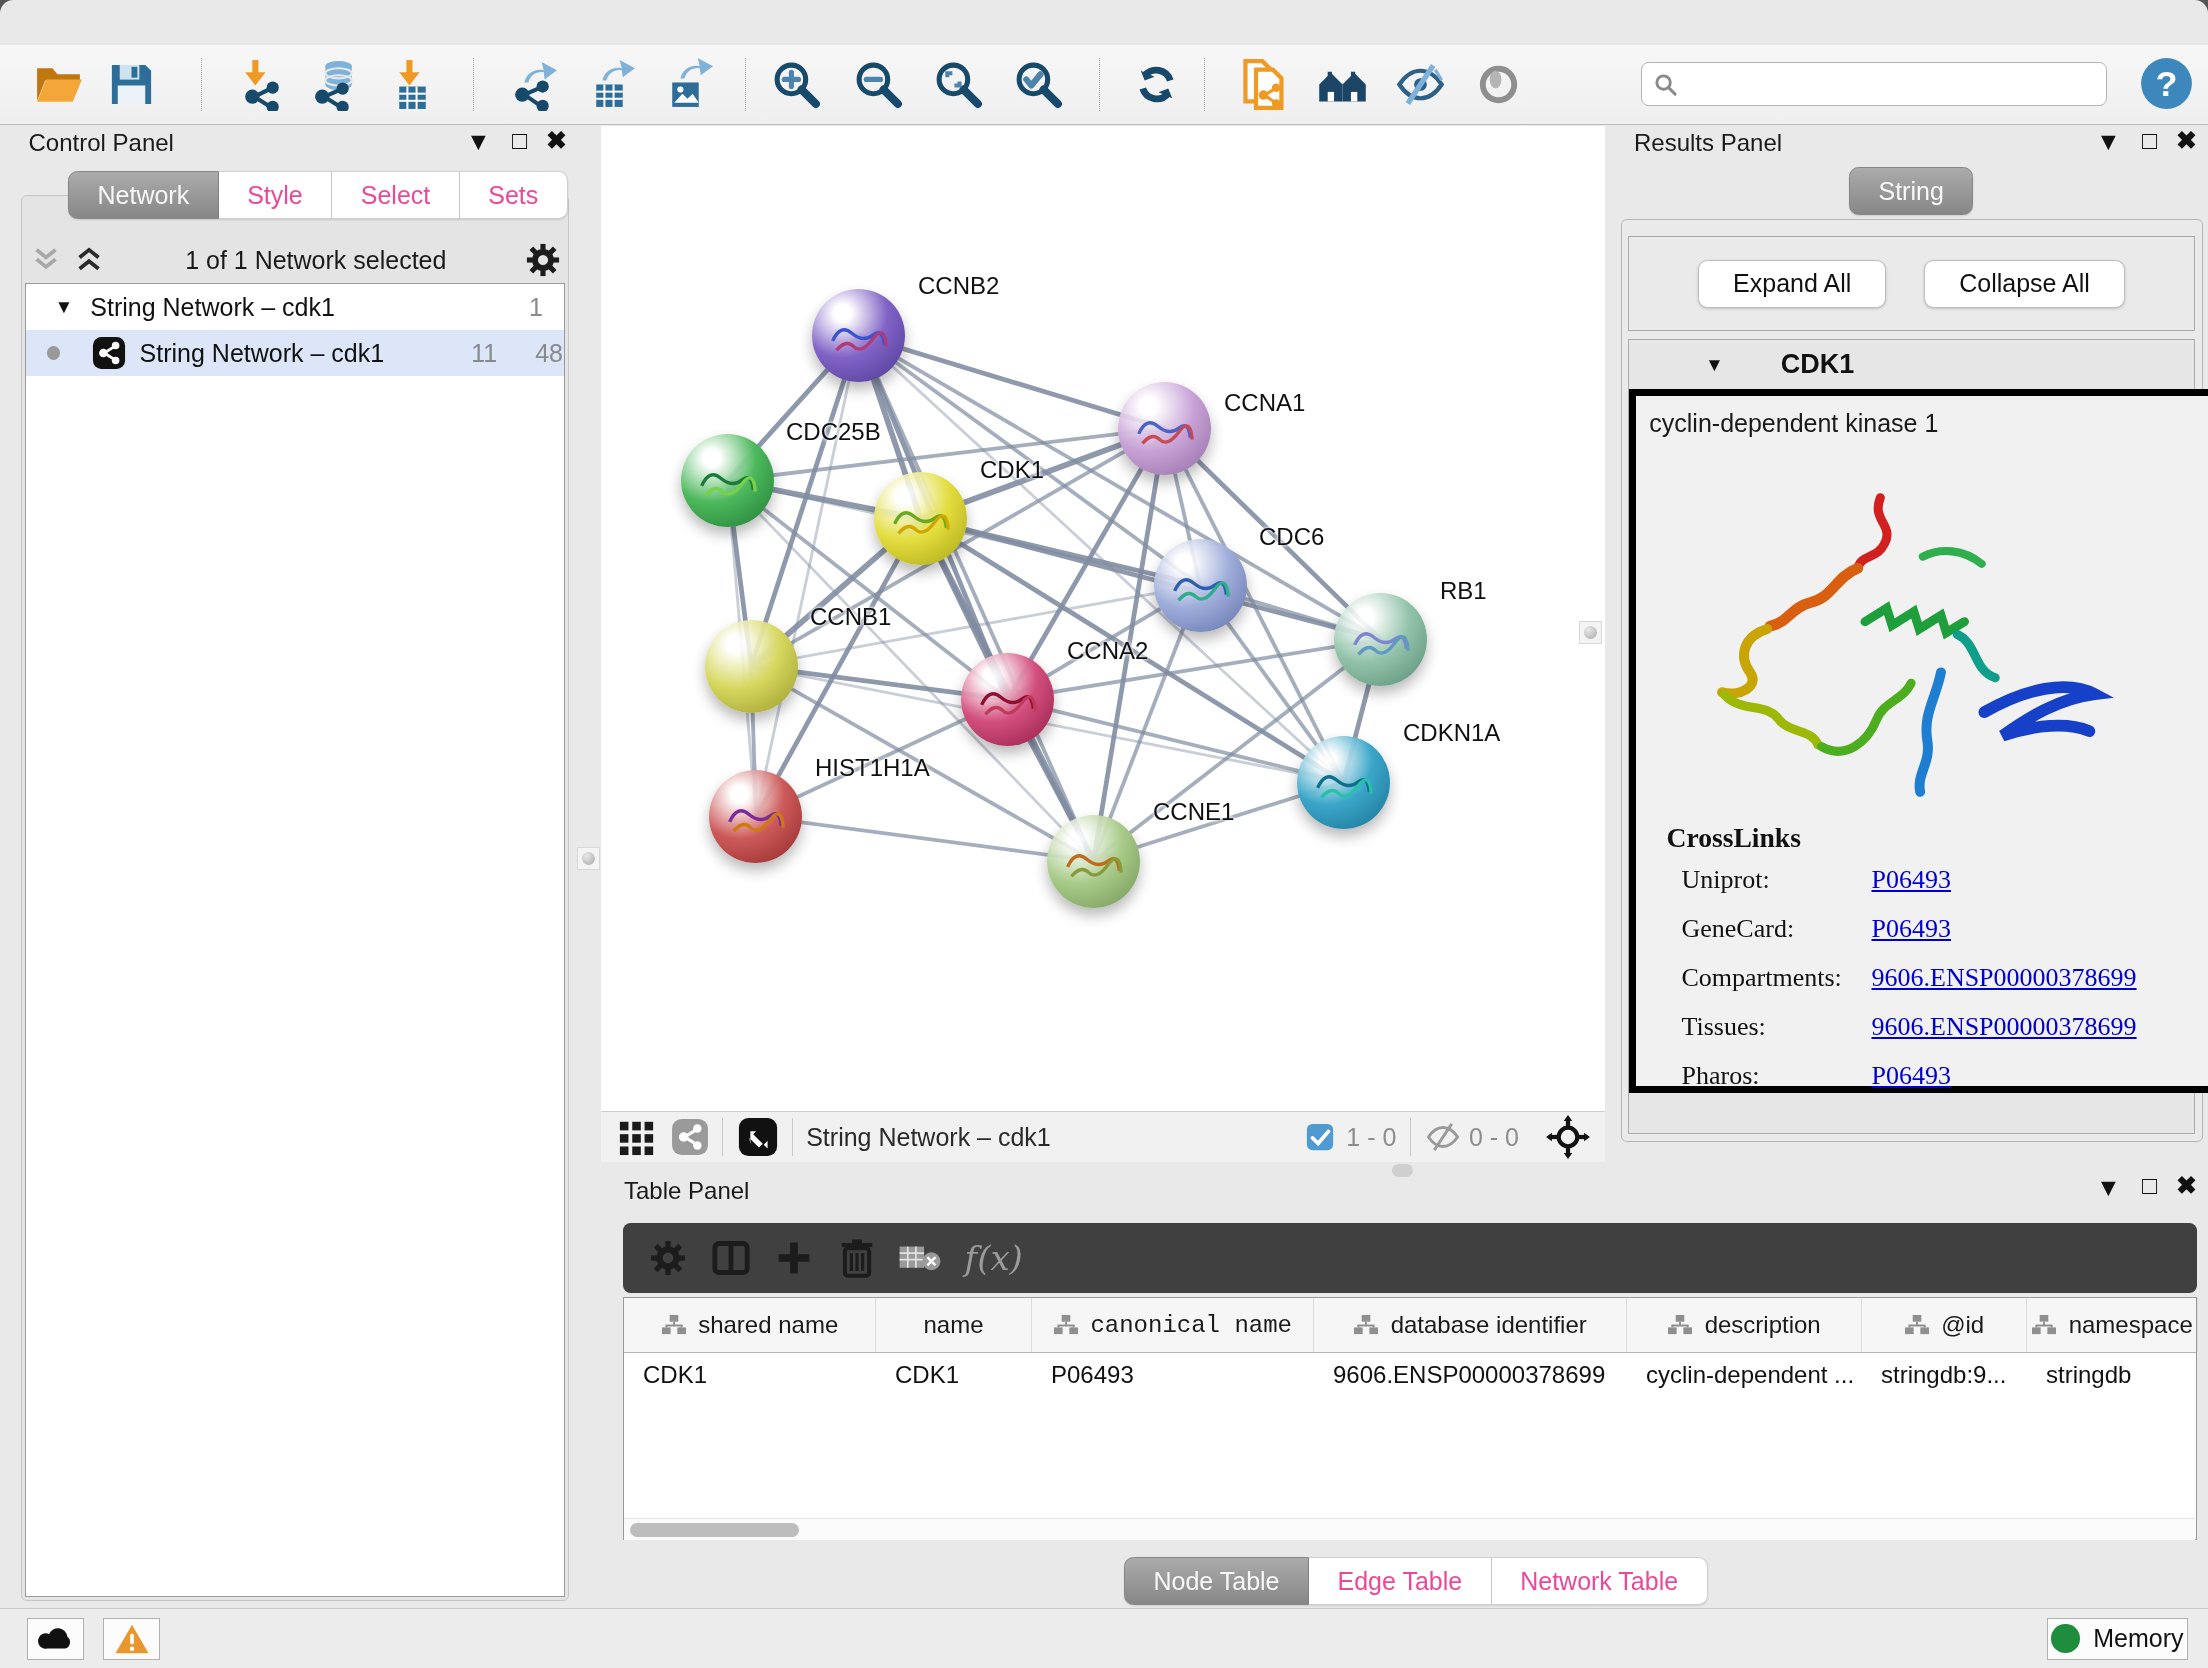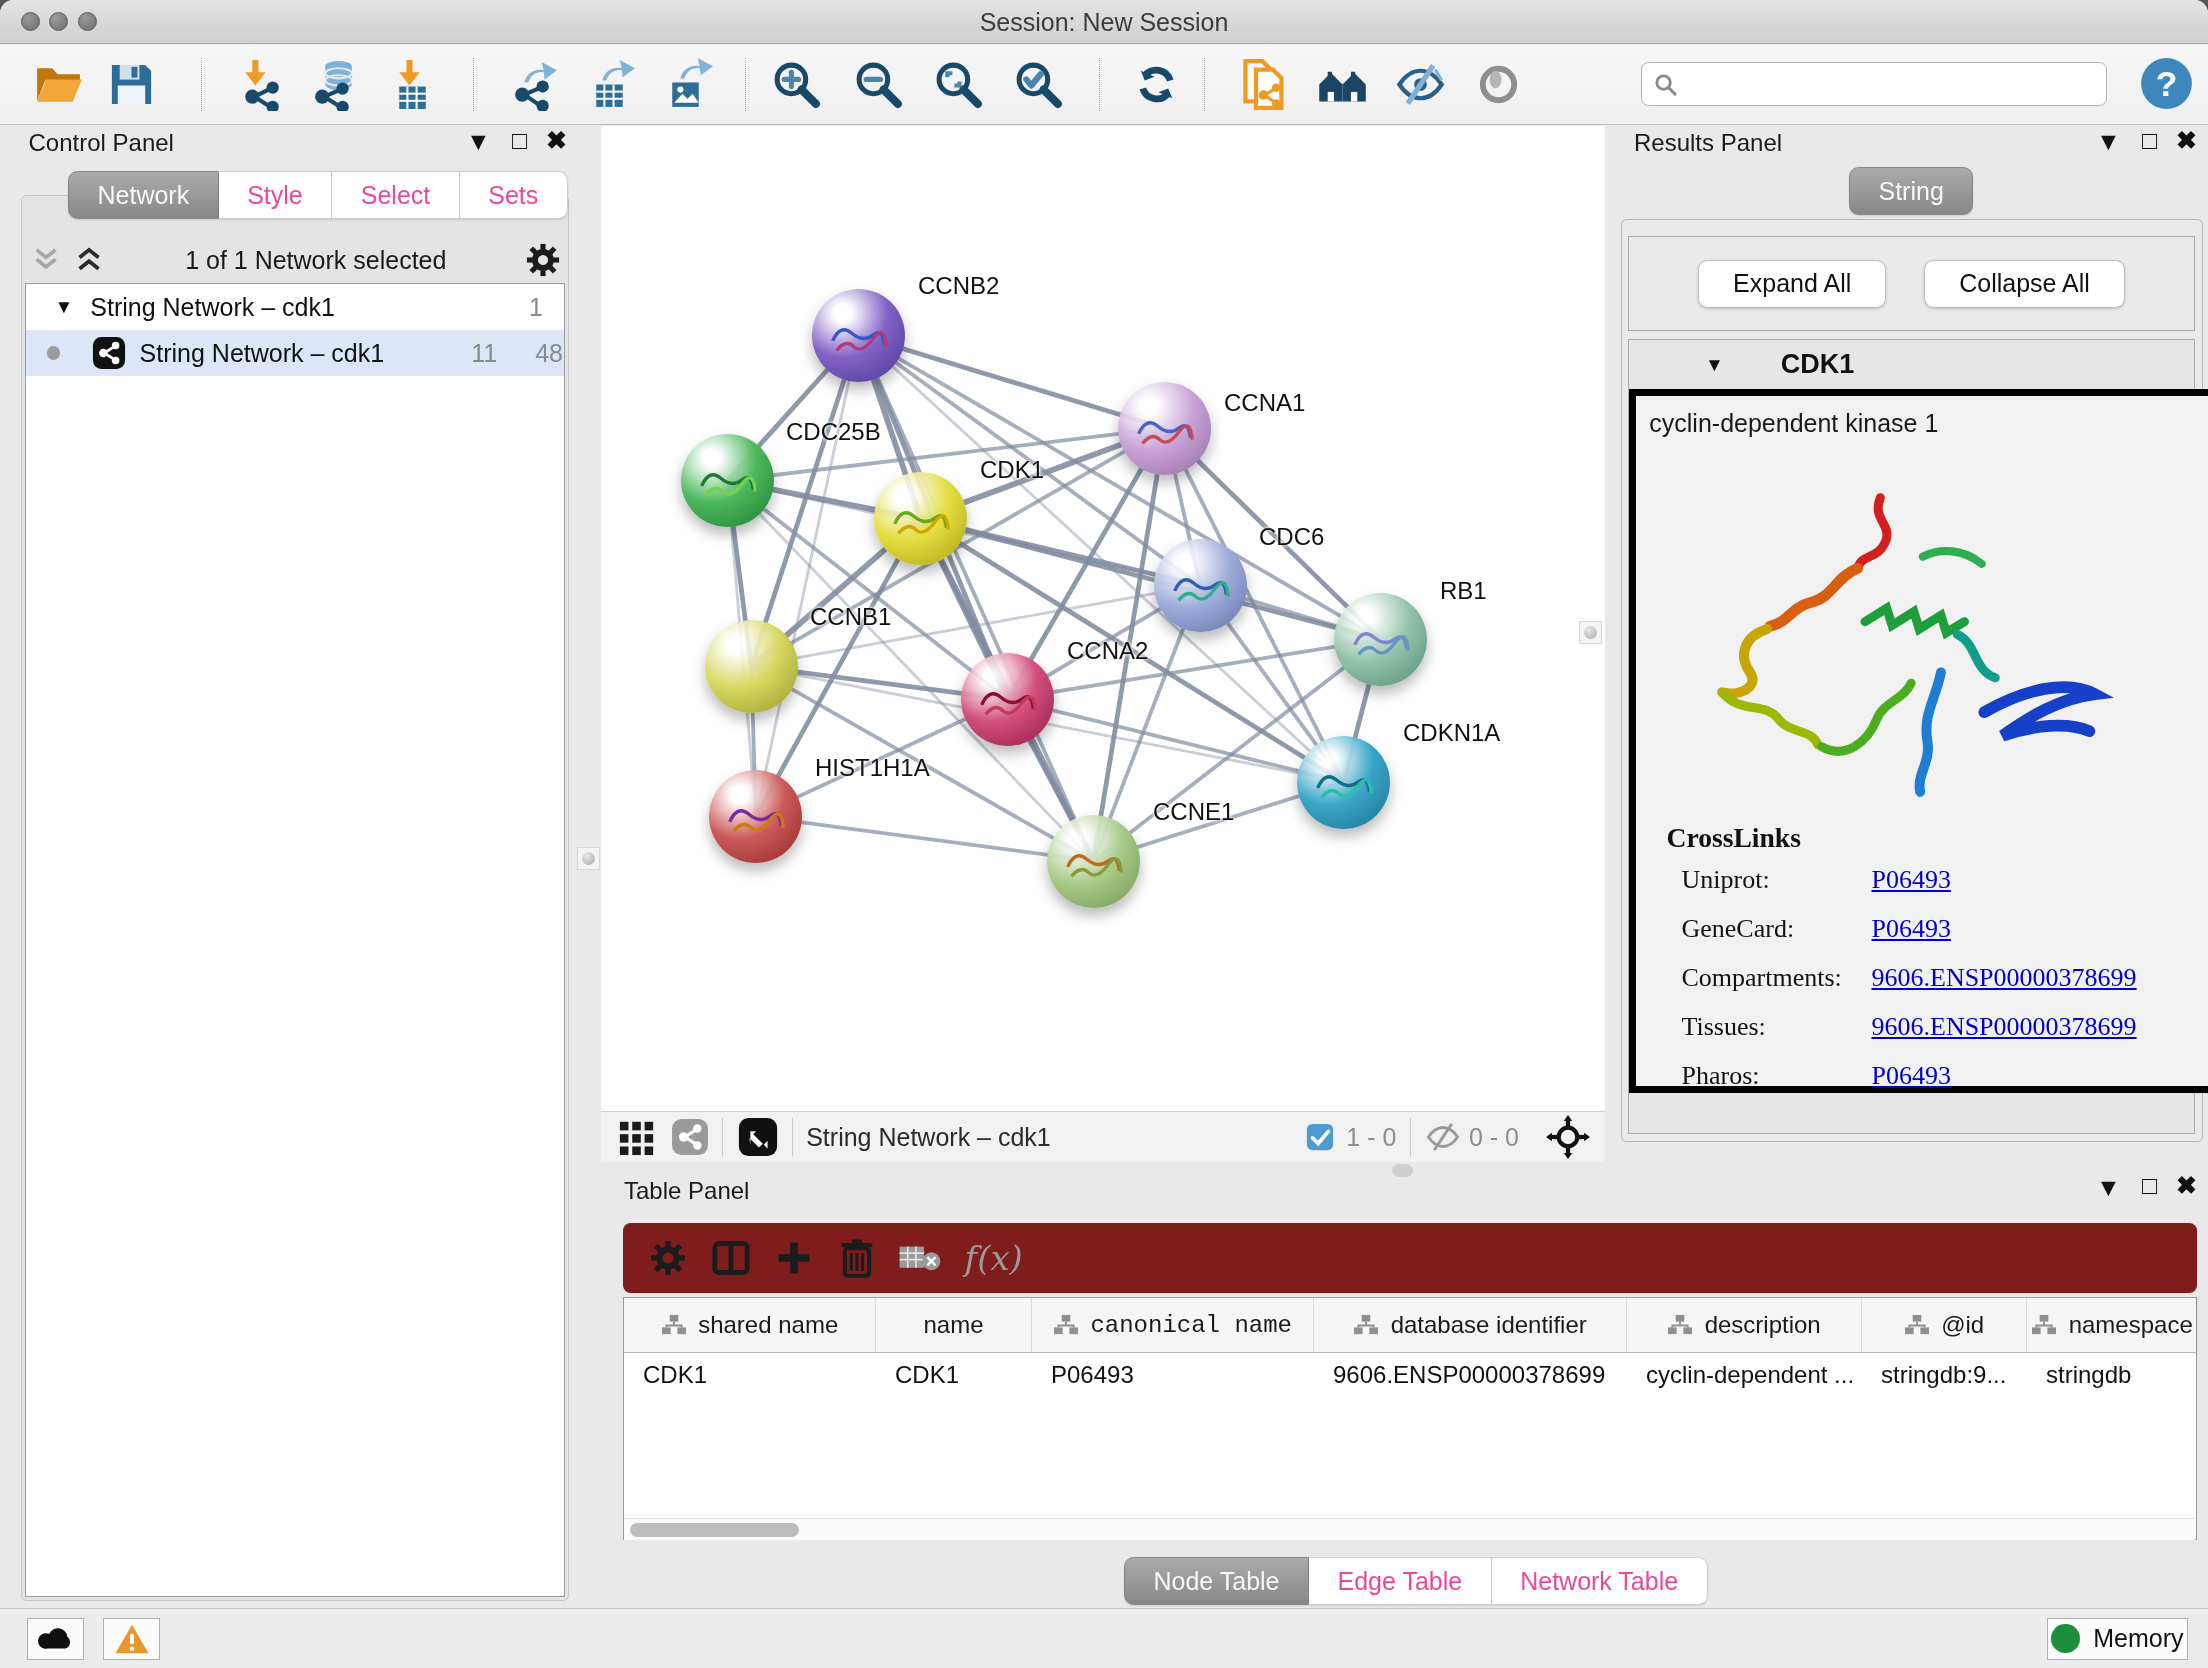--- a/index.html
+++ b/index.html
@@ -77,21 +77,21 @@
   .rp-gene-hdr{height:49px;display:flex;align-items:center;font-size:27px;font-weight:bold;color:#111;}
   .rp-content{position:absolute;left:0;top:49px;width:612px;height:704px;background:#f1f1f1;border:7px solid #000000;}
   .rp-desc{font-size:25px;color:#1a1a1a;margin:13.3px 0 0 13.3px;}
   .crosslinks{position:absolute;left:9.5px;top:426px;width:533px;font-family:"Liberation Serif",serif;}
   .cl-title{font-size:27.6px;font-weight:bold;color:#111;margin:0 0 11.4px 21px;}
   .cl-row{display:flex;margin:0 0 19px 36px;font-size:26px;color:#111;}
   .cl-label{width:190px;}
   .cl-link{color:#0000cc;text-decoration:underline;}
 
   
-  .tp-toolbar{position:absolute;left:623px;top:1223px;width:1574px;height:70px;background:#7f1d1d;border-radius:7.6px;
+  .tp-toolbar{position:absolute;left:623px;top:1223px;width:1574px;height:70px;background:#404040;border-radius:7.6px;
     display:flex;align-items:center;}
   .tp-ico{width:63px;height:53px;display:flex;align-items:center;justify-content:center;}
   .fx{font-family:"DejaVu Serif",serif;font-style:italic;font-size:34px;color:#9a9a9a;margin-left:13.3px;}
   .dtable{position:absolute;left:623px;top:1297px;width:1574px;height:243px;background:#fff;border:1px solid #9a9a9a;}
   .dt-header{display:flex;height:55px;background:#f6f6f6;border-bottom:1px solid #b5b5b5;}
   .dt-th{display:flex;align-items:center;justify-content:center;gap:11.4px;border-right:1px solid #dcdcdc;
     font-size:24px;color:#1a1a1a;overflow:hidden;white-space:nowrap;}
   .dt-row{display:flex;height:44px;}
   .dt-td{display:flex;align-items:center;padding-left:19px;font-size:24px;color:#111;overflow:hidden;white-space:nowrap;}
   .hscroll{position:absolute;left:624px;top:1518px;width:1571px;height:22px;background:#fbfbfb;border-top:1px solid #e2e2e2;}
@@ -102,26 +102,20 @@
   .sb-btn{position:absolute;top:8.6px;height:42px;background:#fcfcfc;border:1.9px solid #b0b0b0;
     display:flex;align-items:center;justify-content:center;}
   .mem-dot{width:28.5px;height:28.5px;border-radius:50%;margin-right:13.3px;}
   .mem-text{font-size:25px;color:#111;}
 </style>
 </head>
 <body>
 
 <div id="app">
 
-  <div class="titlebar">
-    <div class="traffic" style="left:21px"></div>
-    <div class="traffic" style="left:49px"></div>
-    <div class="traffic" style="left:78px"></div>
-    <div class="win-title">Session: New Session</div>
-  </div>
 
   <div class="toolbar">
     <div class="icon-btn" style="left:30px">
       <svg width="53" height="53" viewBox="0 0 52 52">
           <path d="M5 10h15l5 6h22v6H13L5 42z" fill="#c1770f"></path>
           <path d="M5 43l9-22h35l-9 22z" fill="#f3a738"></path>
         </svg>
     </div>
     <div class="icon-btn" style="left:103px">
       <svg width="51" height="51" viewBox="0 0 52 52">

